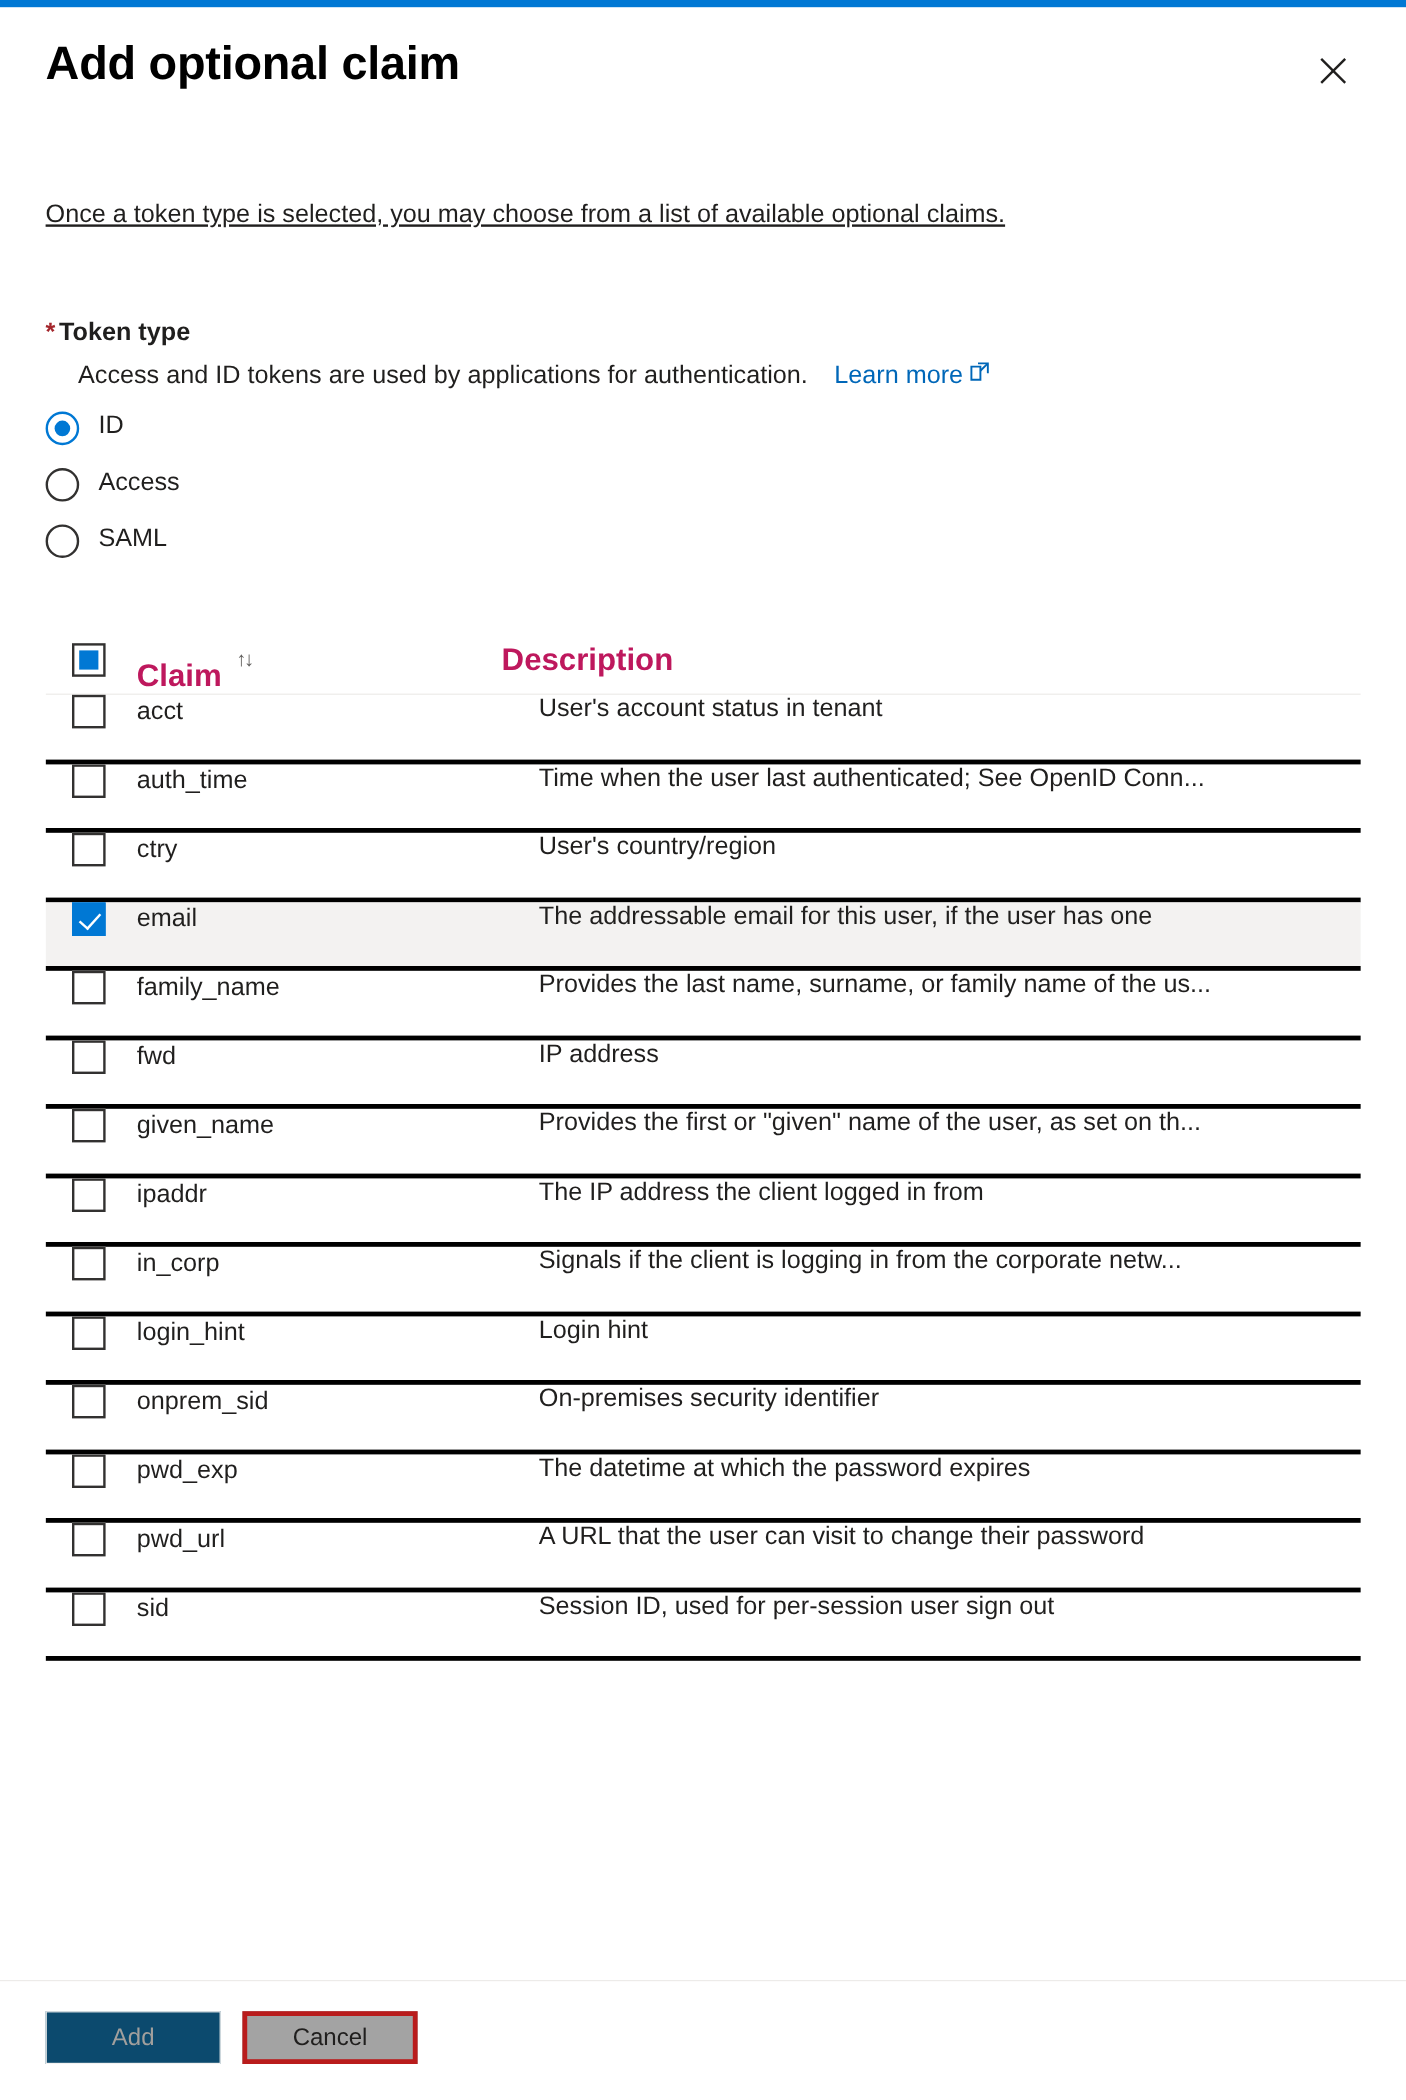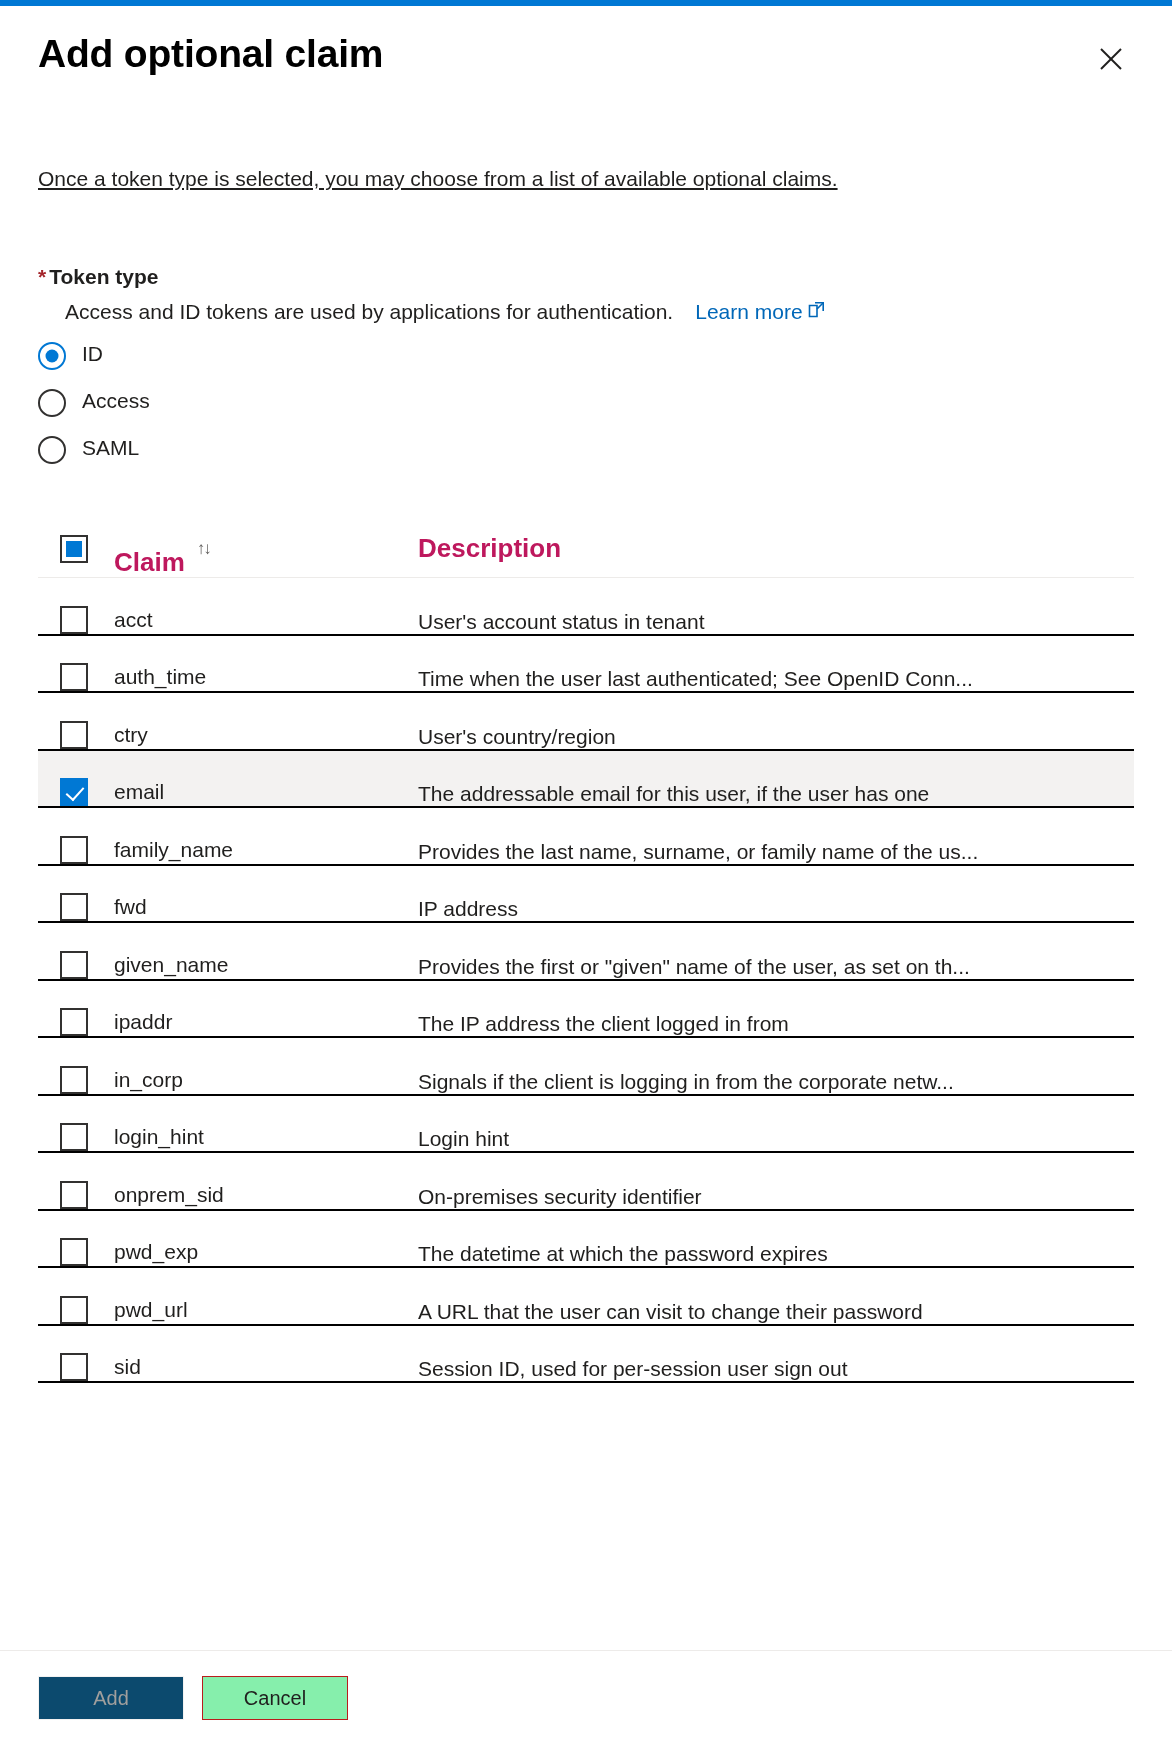--- a/index.html
+++ b/index.html
@@ -217,24 +217,25 @@
     position: absolute;
     left: 4px;
     top: 4px;
     width: 16px;
     height: 16px;
     background: #0078d4;
   }
 
   .table-row {
     display: flex;
-    align-items: flex-end;
+    align-items: flex-start;
     height: 57.5px;
-    border-bottom: 2px solid #000000;
+    border-bottom: 4px solid #000000;
     cursor: pointer;
+    gap: 31px;
   }
   .table-row.selected { background: #f3f2f1; }
   .cell-text {
     font-size: 21px;
     color: #201f1e;
   }
   .desc-text {
     font-size: 21px;
     color: #201f1e;
     overflow: hidden;
@@ -250,22 +251,22 @@
     padding: 25px 38px 30px 38px;
     display: flex;
     align-items: center;
     gap: 18px;
   }
   .btn {
     height: 44px;
     min-width: 146px;
     font-size: 20px;
     font-family: "Liberation Sans", sans-serif;
-    border: 1px solid #b91c1c;
-    background: #86efac;
+    border: 4px solid #b91c1c;
+    background: #a3a3a3;
     color: #201f1e;
     cursor: pointer;
     padding: 0 16px;
   }
   .btn.primary-disabled {
     background: #0c4a6e;
     border: 1px solid #f3f2f1;
     color: #a19f9d;
     cursor: default;
   }

